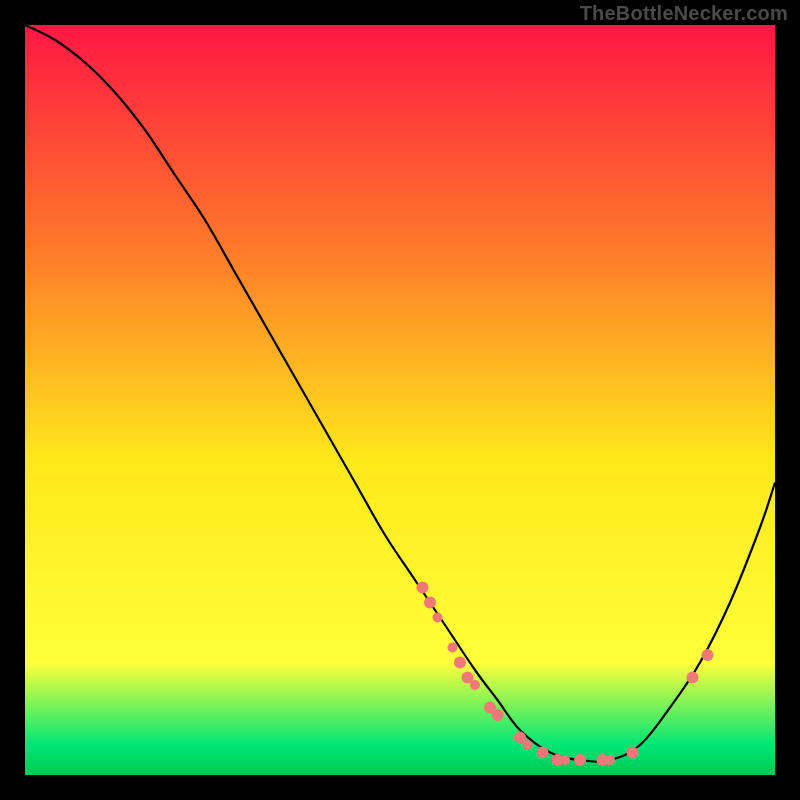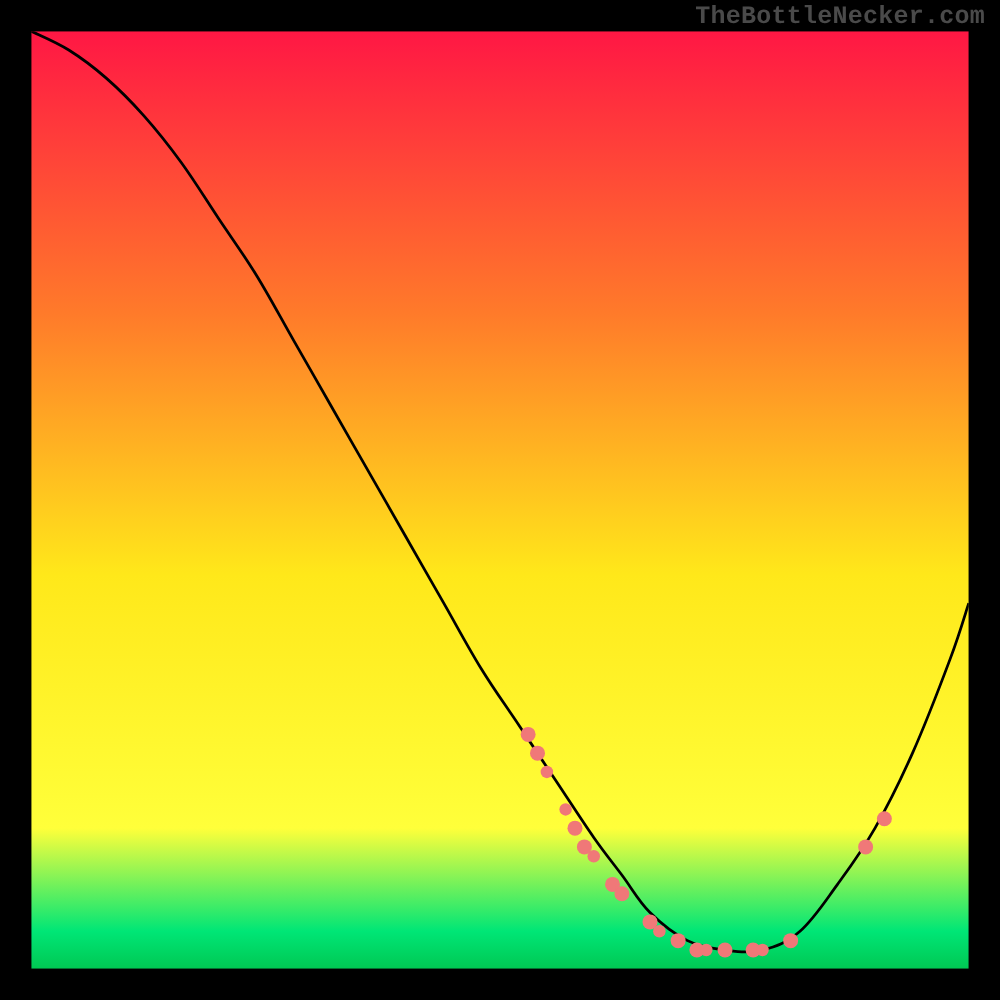--- a/index.html
+++ b/index.html
@@ -9,21 +9,20 @@
     height: 800px;
     background: #000000;
     font-family: Arial, Helvetica, sans-serif;
     overflow: hidden;
   }
   .frame {
     position: relative;
     width: 800px;
     height: 800px;
     background: #000000;
-    font-family: Liberation Mono, monospace;
   }
   .attribution {
     position: absolute;
     top: 2px;
     right: 12px;
     font-size: 20px;
     font-weight: bold;
     color: #4a4a4a;
     letter-spacing: 0.2px;
   }

